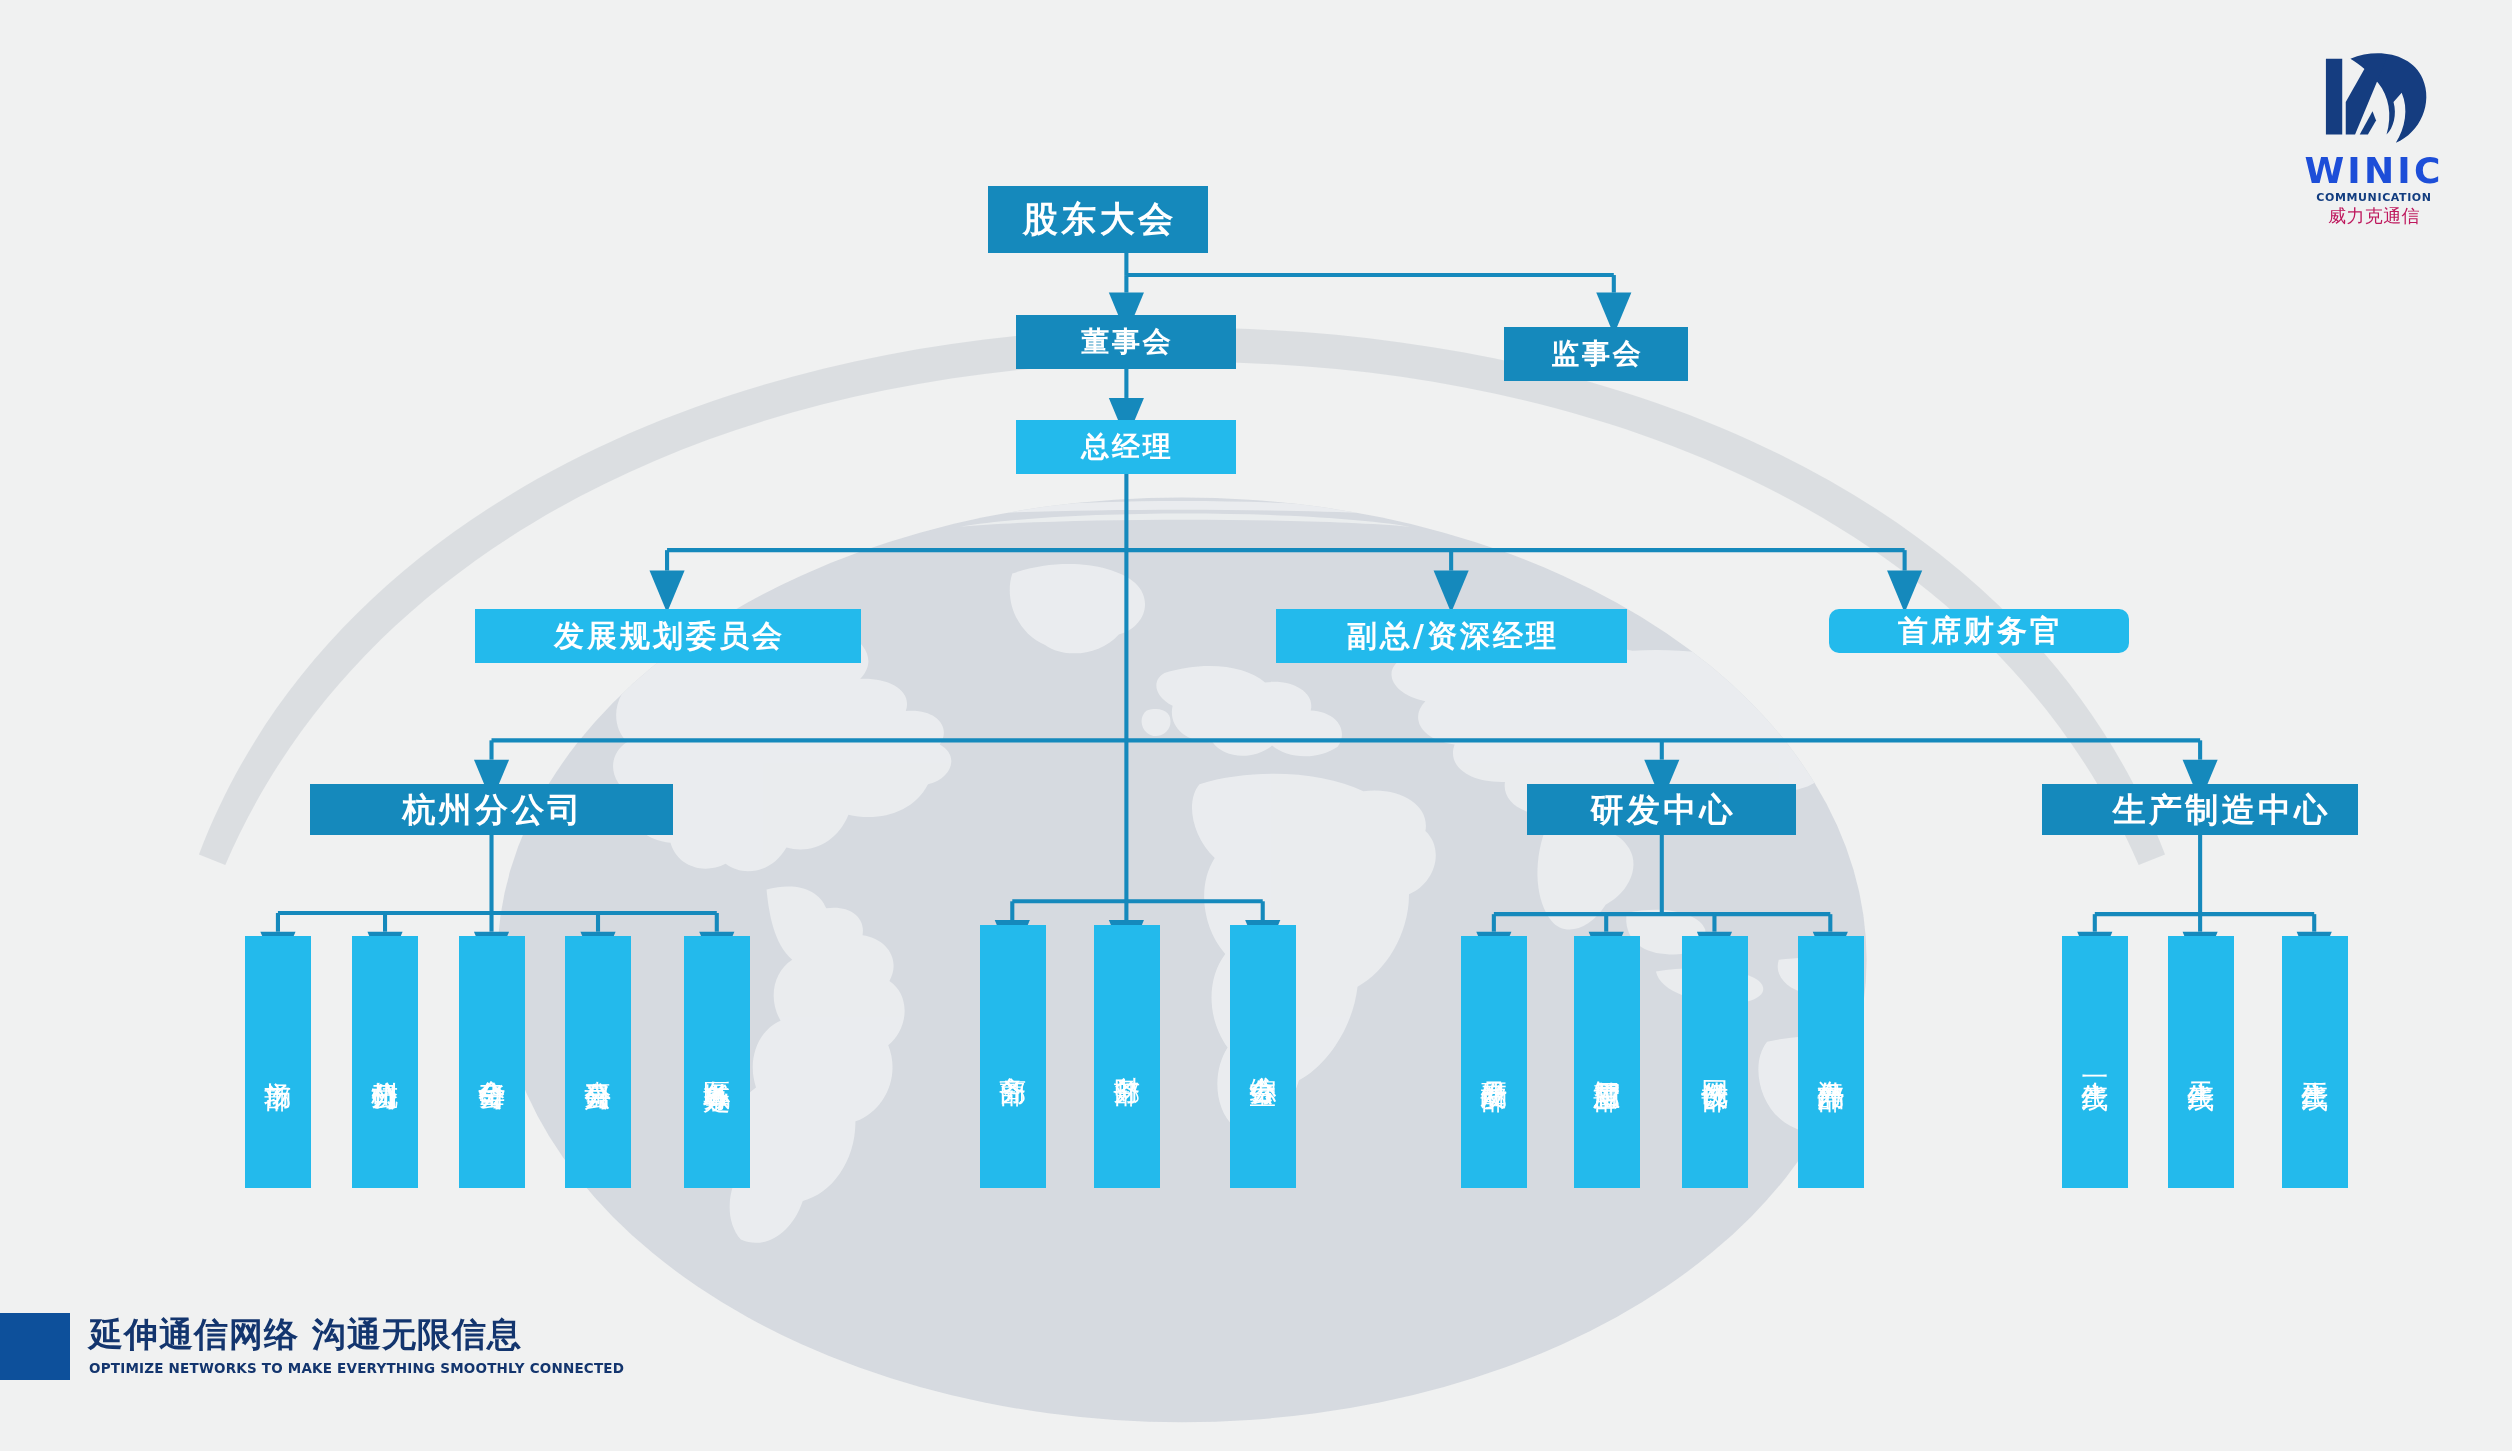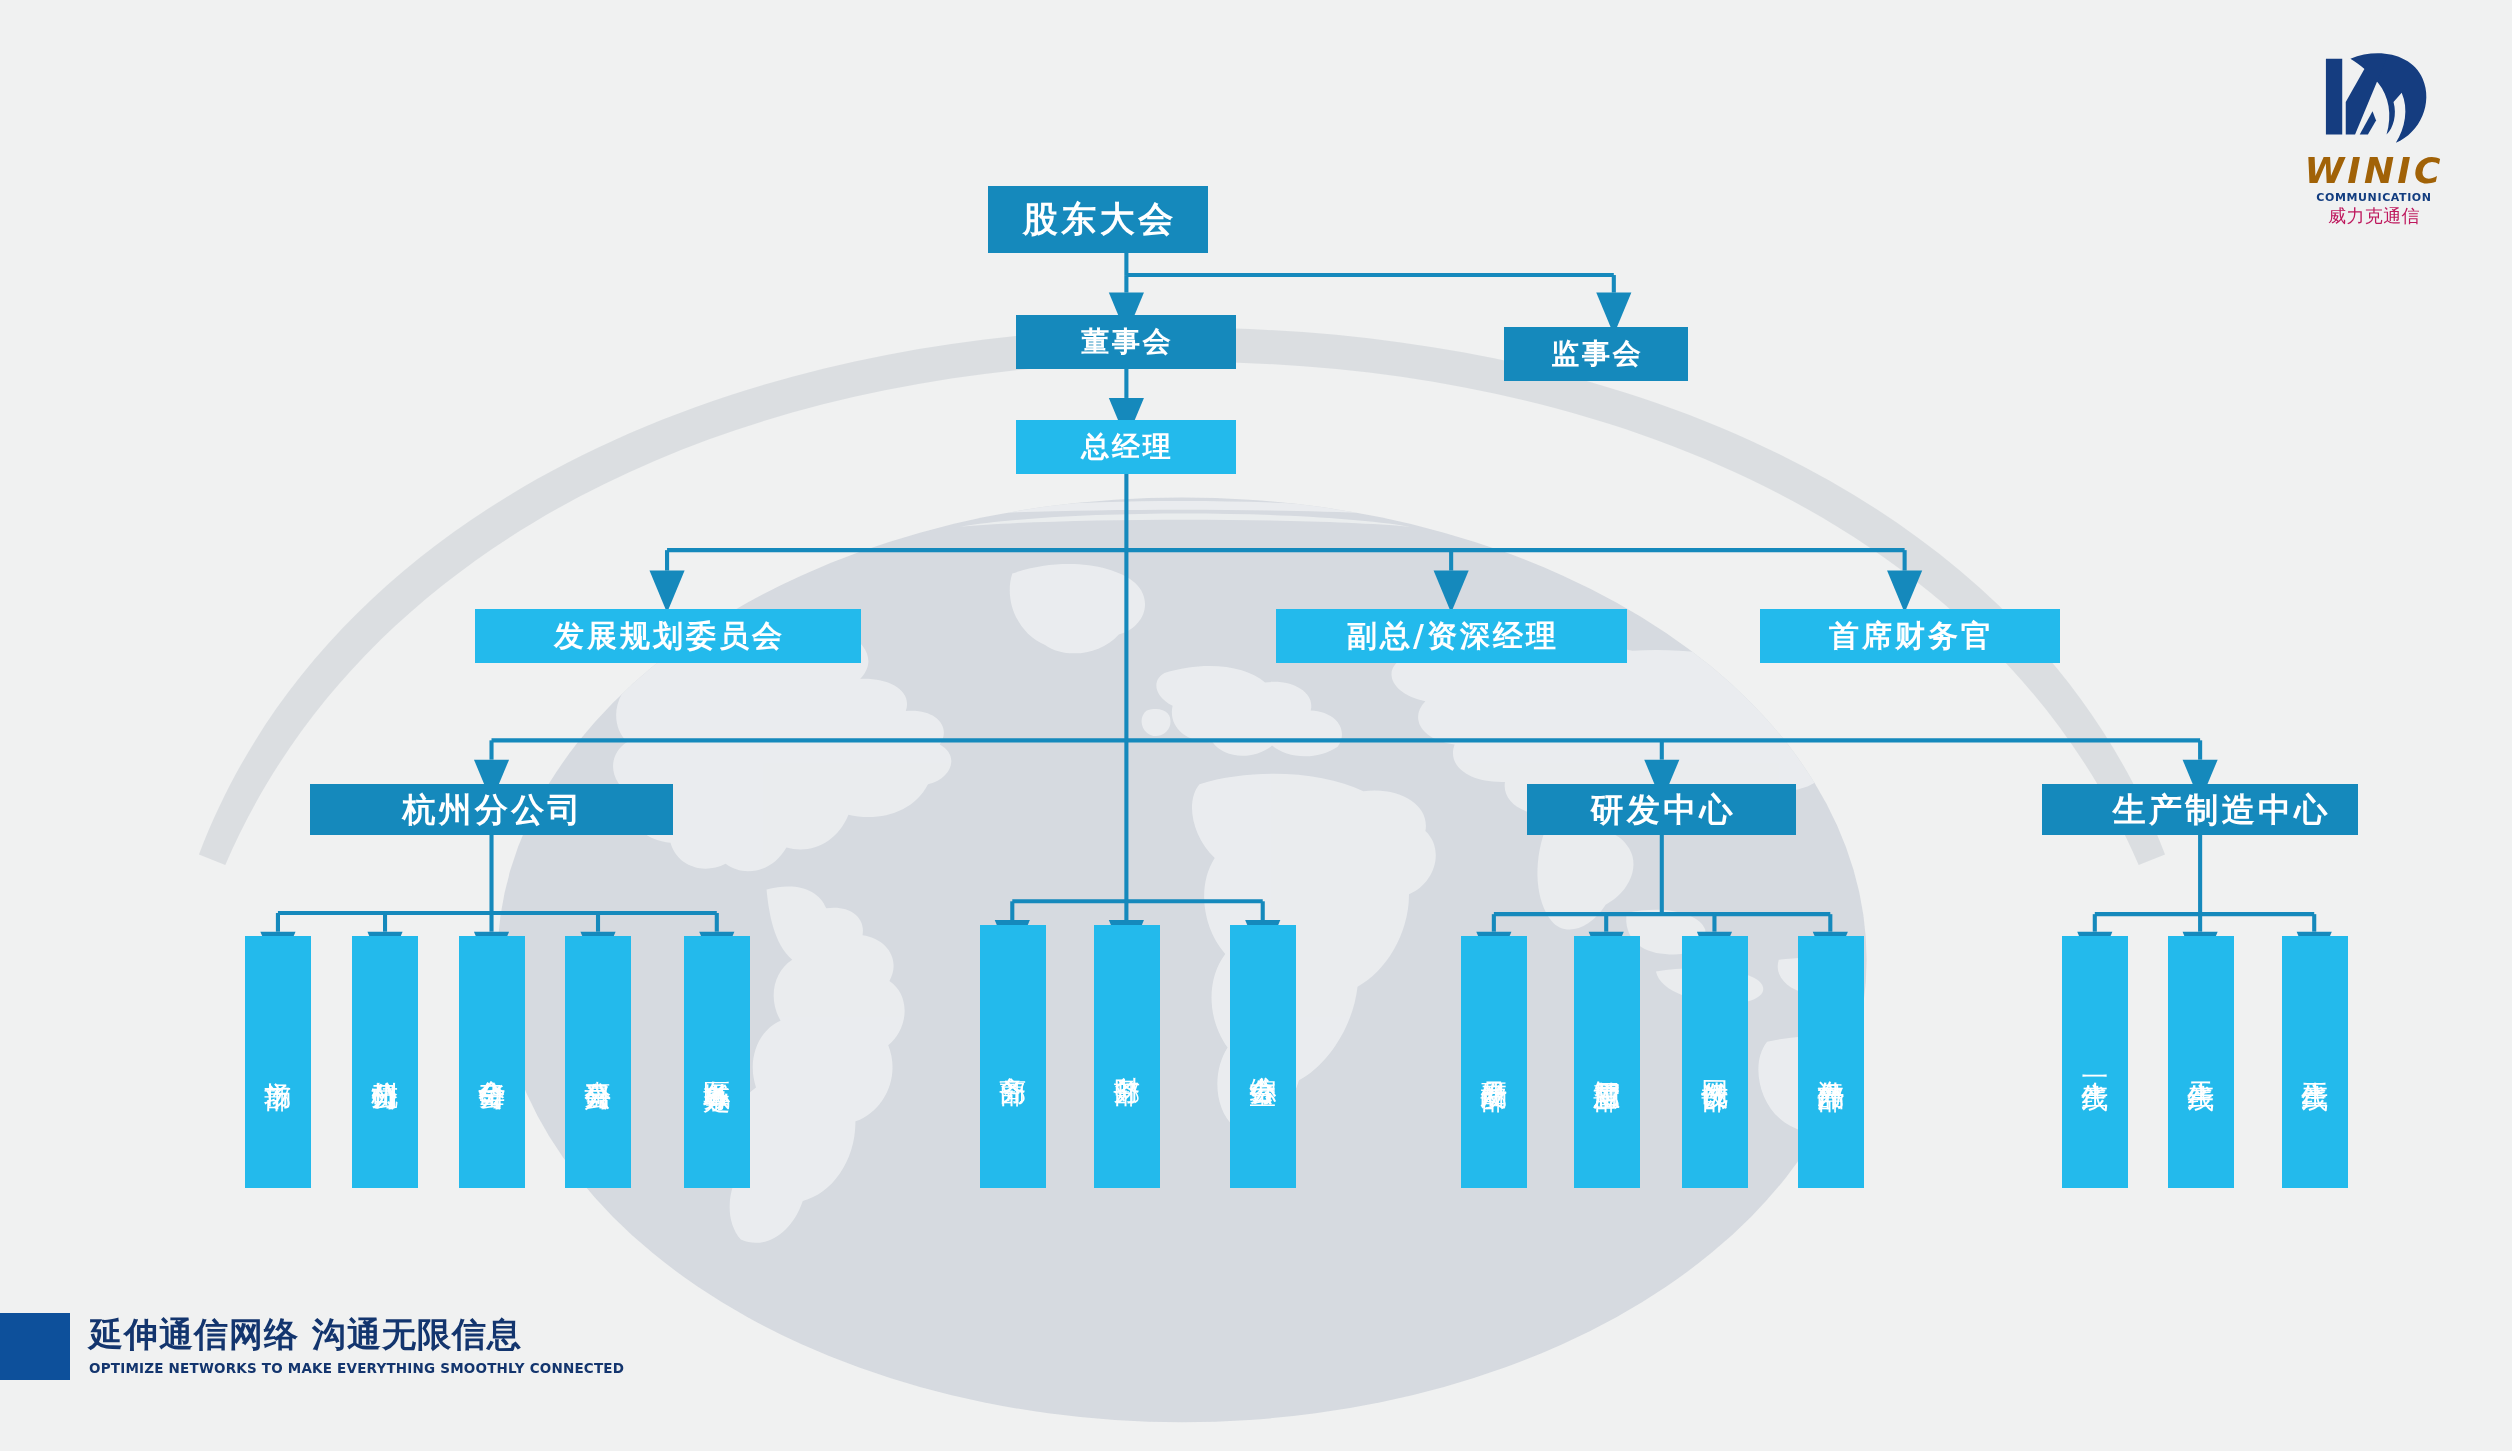--- a/index.html
+++ b/index.html
@@ -78,22 +78,21 @@
     width:176px;
     text-align:center;
     color:#123d80;
   }
   #logo .mark{ display:block; margin:0 auto 4.7px auto; }
   #logo .brand{
     font-size:36px;
     font-weight:800;
     letter-spacing:.09em;
     line-height:1;
-    color:#a16207;
-    font-style:italic;
+    color:#1d4ed8;
   }
   #logo .sub{
     font-size:11px;
     font-weight:700;
     letter-spacing:.055em;
     line-height:1;
     margin-top:3.5px;
     color:#123d80;
   }
   #logo .cn{
@@ -308,21 +307,21 @@
 
   <div class="node dark t1" style="left:988px;top:186px;width:220px;height:67px;">股东大会</div>
 
   <div class="node dark t2" style="left:1016px;top:315px;width:220px;height:54px;">董事会</div>
   <div class="node dark t2" style="left:1504px;top:327px;width:184px;height:54px;">监事会</div>
 
   <div class="node light t2" style="left:1016px;top:420px;width:220px;height:54px;">总经理</div>
 
   <div class="node light t3" style="left:475px;top:609px;width:386px;height:54px;">发展规划委员会</div>
   <div class="node light t3" style="left:1276px;top:609px;width:351px;height:54px;">副总/资深经理</div>
-  <div class="node light t3" style="left:1760px;top:609px;width:300px;height:54px;">首席财务官</div>
+  <div class="node light t3" style="left:1829px;top:609px;width:300px;height:44px;border-radius:10px;">首席财务官</div>
 
   <div class="node dark t4" style="left:310px;top:784px;width:363px;height:51px;">杭州分公司</div>
   <div class="node dark t4" style="left:1527px;top:784px;width:269px;height:51px;">研发中心</div>
   <div class="node dark t4" style="left:2042px;top:784px;width:316px;height:51px;padding-left:40px;">生产制造中心</div>
 
   <div class="leaf" style="left:245px;top:936px;width:66px;height:252px;">市场部</div>
   <div class="leaf" style="left:352px;top:936px;width:66px;height:252px;">杭州分公司</div>
   <div class="leaf" style="left:459px;top:936px;width:66px;height:252px;">金华分公司</div>
   <div class="leaf" style="left:565px;top:936px;width:66px;height:252px;">嘉兴分公司</div>
   <div class="leaf" style="left:684px;top:936px;width:66px;height:252px;">各区域办事处</div>

